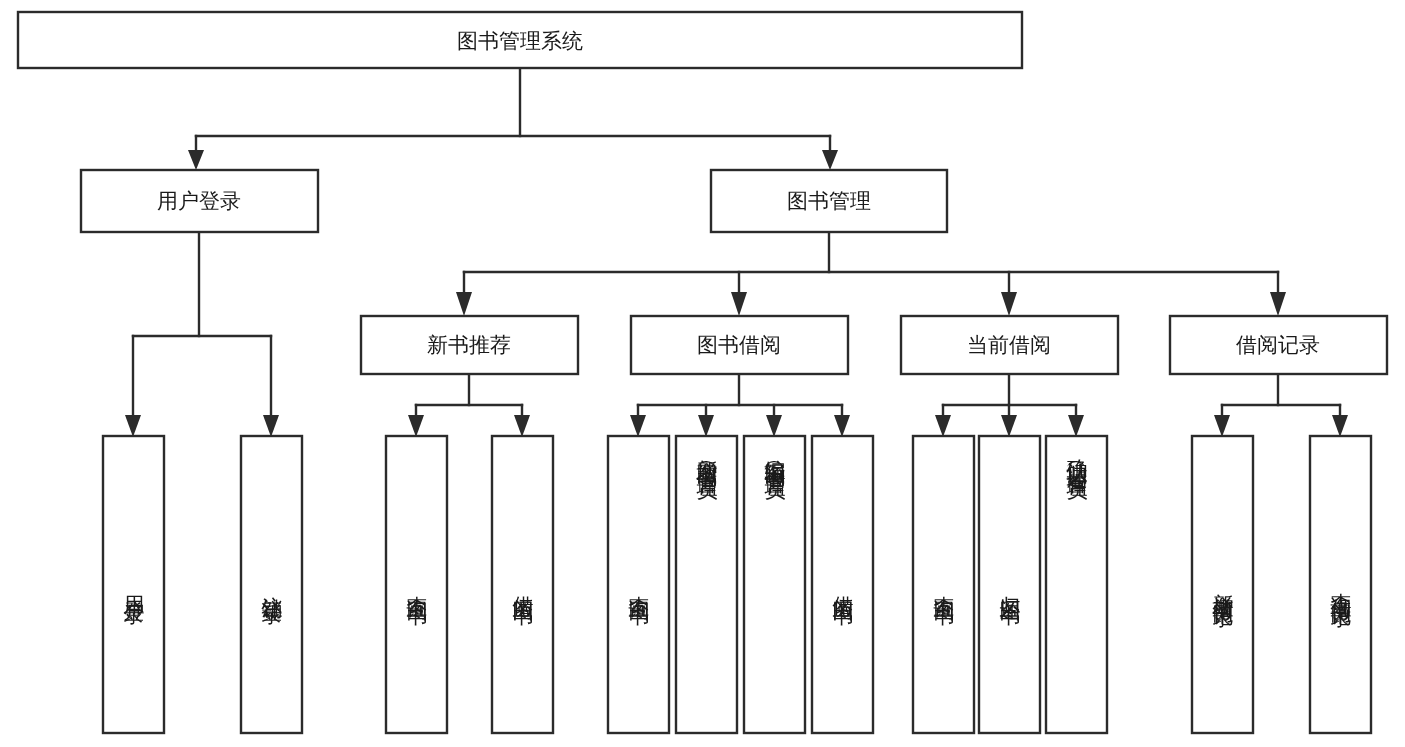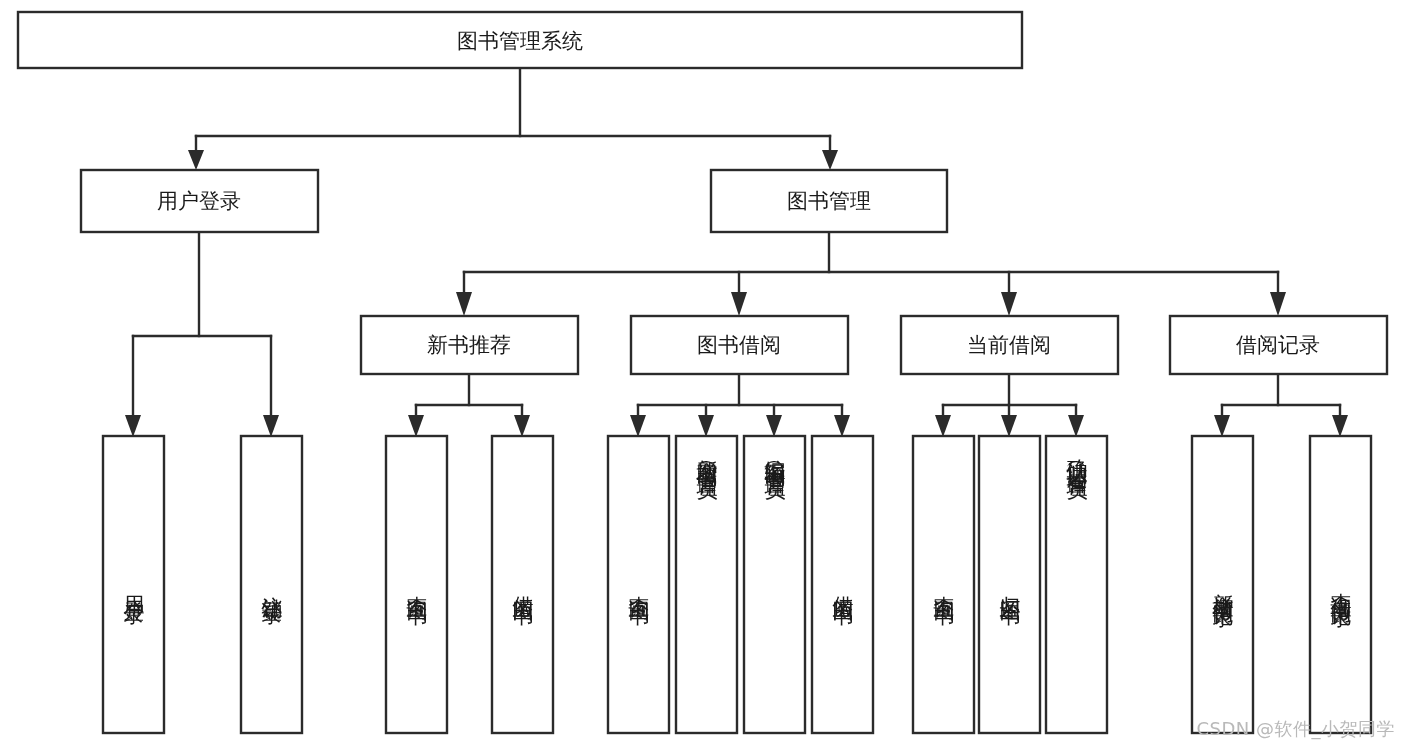--- a/index.html
+++ b/index.html
@@ -235,15 +235,14 @@
   </div>
 
   <div class="vlabel-wrap" style="left:1192px; top:436px; width:61px; height:297px;">
     <span class="vlabel-text">新增借阅记录</span>
   </div>
 
   <div class="vlabel-wrap" style="left:1310px; top:436px; width:61px; height:297px;">
     <span class="vlabel-text">查询借阅记录</span>
   </div>
 
-  <div class="watermark">CSDN @软件_小贺同学</div>
 
 </div>
 
 </body></html>

